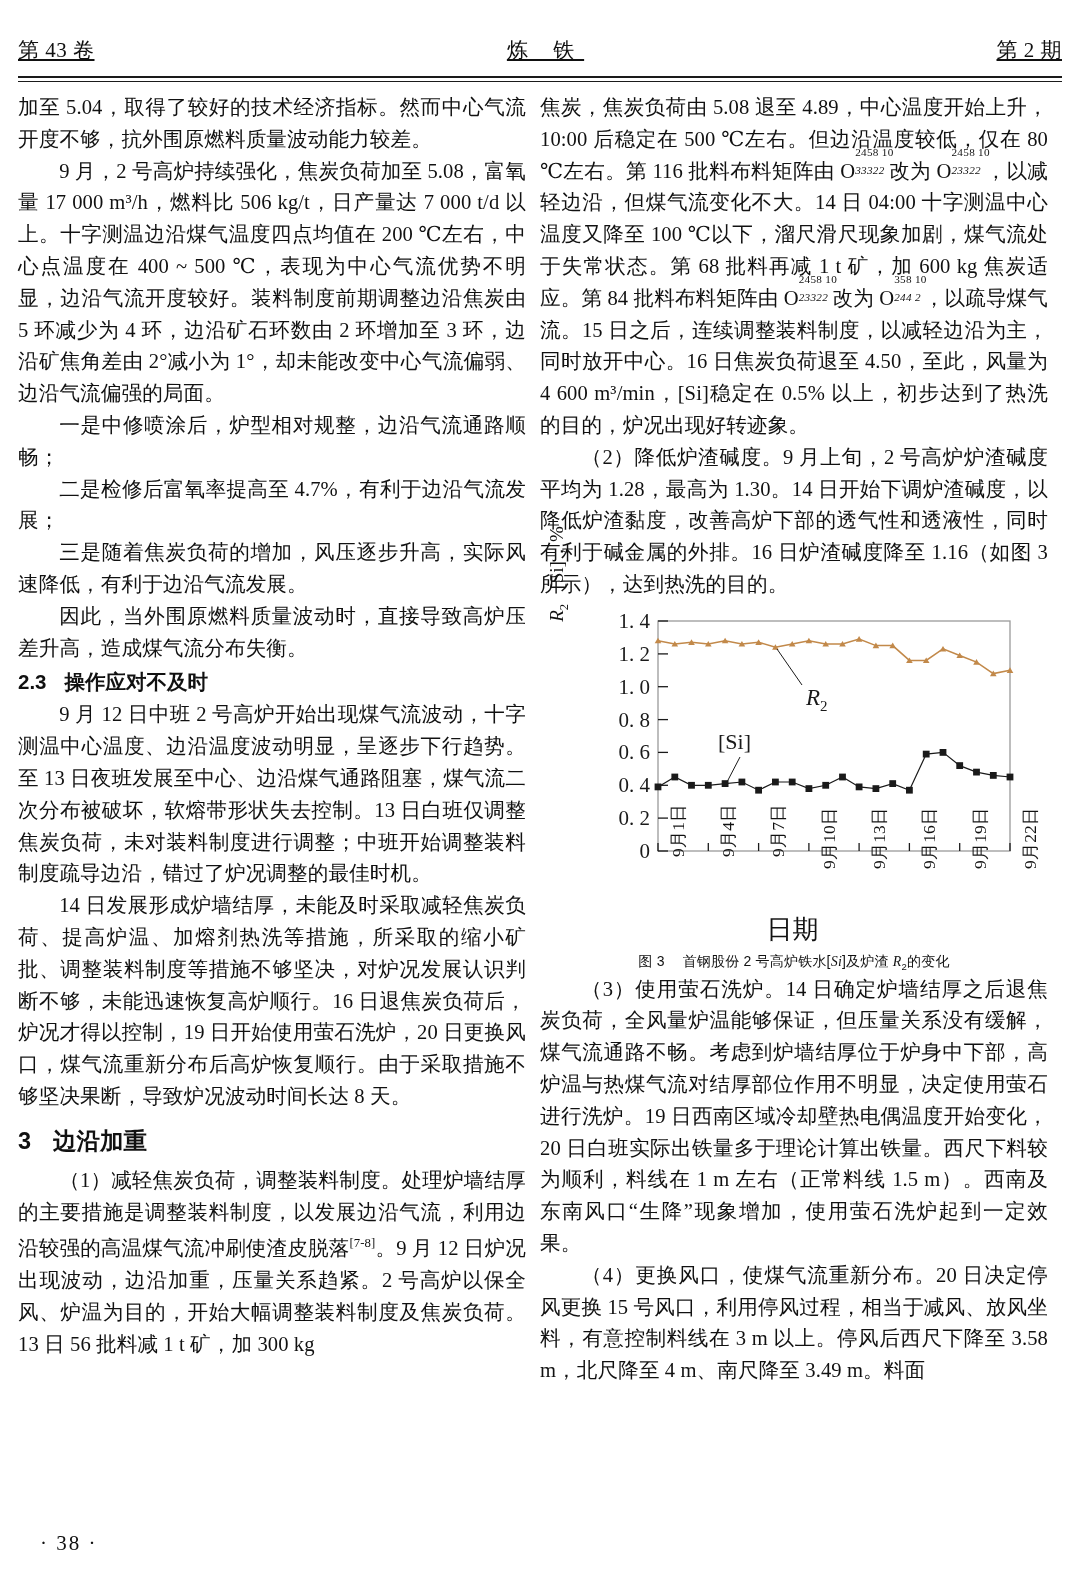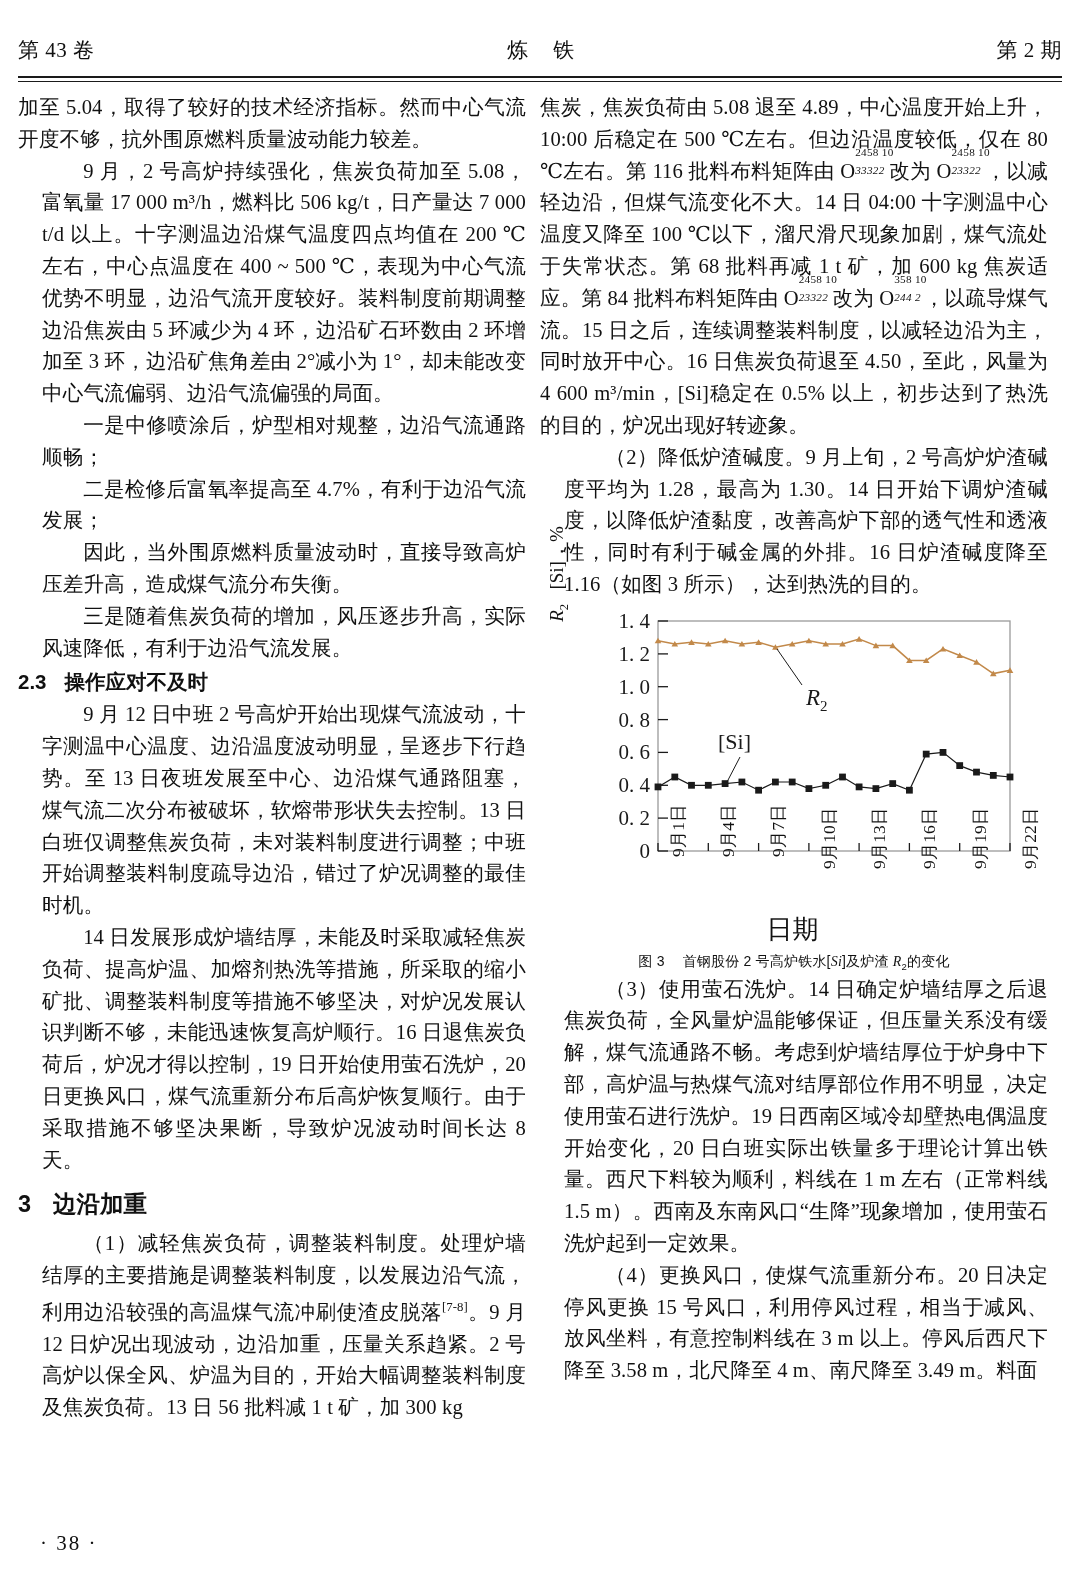--- a/index.html
+++ b/index.html
@@ -10,21 +10,21 @@
     color:#111;
     position:relative;
     overflow:hidden;
   }
   .page { position:absolute; inset:0; padding:0; }
 
   
   .runhead {
     position:absolute; left:18px; right:18px; top:36px;
     display:flex; align-items:center; justify-content:space-between;
-    font-size:21px; letter-spacing:.5px;
+    font-size:21px; letter-spacing:.5px;text-decoration:underline;
   }
   .runhead .mid { letter-spacing:10px; font-size:21px; }
   .rule {
     position:absolute; left:18px; right:18px; top:76px;
     border-top:2.2px solid #1a1a1a;
     border-bottom:1.1px solid #1a1a1a; height:3px;
   }
 
   
   .cols {
@@ -35,21 +35,21 @@
 
   p.tx {
     margin:0;
     font-size:20.6px;
     line-height:31.8px;
     text-align:justify;
     text-justify:inter-ideograph;
     text-indent:0;
     letter-spacing:.1px;
   }
-  p.ind { text-indent:2em;margin-left:24px; }
+  p.ind { text-indent:2em; }
 
   h3.sec {
     margin:2px 0 1px 0;
     font-family:"Liberation Sans","DejaVu Sans",sans-serif;
     font-weight:bold;
     font-size:20.5px;
     line-height:32px;
   }
   h3.sec .num { margin-right:18px; }
   h2.sec-big {
@@ -133,22 +133,22 @@
   <div class="rule"></div>
 
   <div class="cols">
 
     <div class="col">
 
       <p class="tx">加至 5.04，取得了较好的技术经济指标。然而中心气流开度不够，抗外围原燃料质量波动能力较差。</p>
       <p class="tx ind">9 月，2 号高炉持续强化，焦炭负荷加至 5.08，富氧量 17 000 m³/h，燃料比 506 kg/t，日产量达 7 000 t/d 以上。十字测温边沿煤气温度四点均值在 200 ℃左右，中心点温度在 400 ~ 500 ℃，表现为中心气流优势不明显，边沿气流开度较好。装料制度前期调整边沿焦炭由 5 环减少为 4 环，边沿矿石环数由 2 环增加至 3 环，边沿矿焦角差由 2°减小为 1°，却未能改变中心气流偏弱、边沿气流偏强的局面。</p>
       <p class="tx ind">一是中修喷涂后，炉型相对规整，边沿气流通路顺畅；</p>
       <p class="tx ind">二是检修后富氧率提高至 4.7%，有利于边沿气流发展；</p>
+      <p class="tx ind">三是随着焦炭负荷的增加，风压逐步升高，实际风速降低，有利于边沿气流发展。</p>
       <p class="tx ind">因此，当外围原燃料质量波动时，直接导致高炉压差升高，造成煤气流分布失衡。</p>
-      <p class="tx ind">三是随着焦炭负荷的增加，风压逐步升高，实际风速降低，有利于边沿气流发展。</p>
 
       <h3 class="sec">
         <span class="num">2.3</span><span>操作应对不及时</span>
       </h3>
 
       <p class="tx ind">9 月 12 日中班 2 号高炉开始出现煤气流波动，十字测温中心温度、边沿温度波动明显，呈逐步下行趋势。至 13 日夜班发展至中心、边沿煤气通路阻塞，煤气流二次分布被破坏，软熔带形状失去控制。13 日白班仅调整焦炭负荷，未对装料制度进行调整；中班开始调整装料制度疏导边沿，错过了炉况调整的最佳时机。</p>
       <p class="tx ind">14 日发展形成炉墙结厚，未能及时采取减轻焦炭负荷、提高炉温、加熔剂热洗等措施，所采取的缩小矿批、调整装料制度等措施不够坚决，对炉况发展认识判断不够，未能迅速恢复高炉顺行。16 日退焦炭负荷后，炉况才得以控制，19 日开始使用萤石洗炉，20 日更换风口，煤气流重新分布后高炉恢复顺行。由于采取措施不够坚决果断，导致炉况波动时间长达 8 天。</p>
 
       <h2 class="sec-big">
         <span class="num">3</span><span>边沿加重</span>

